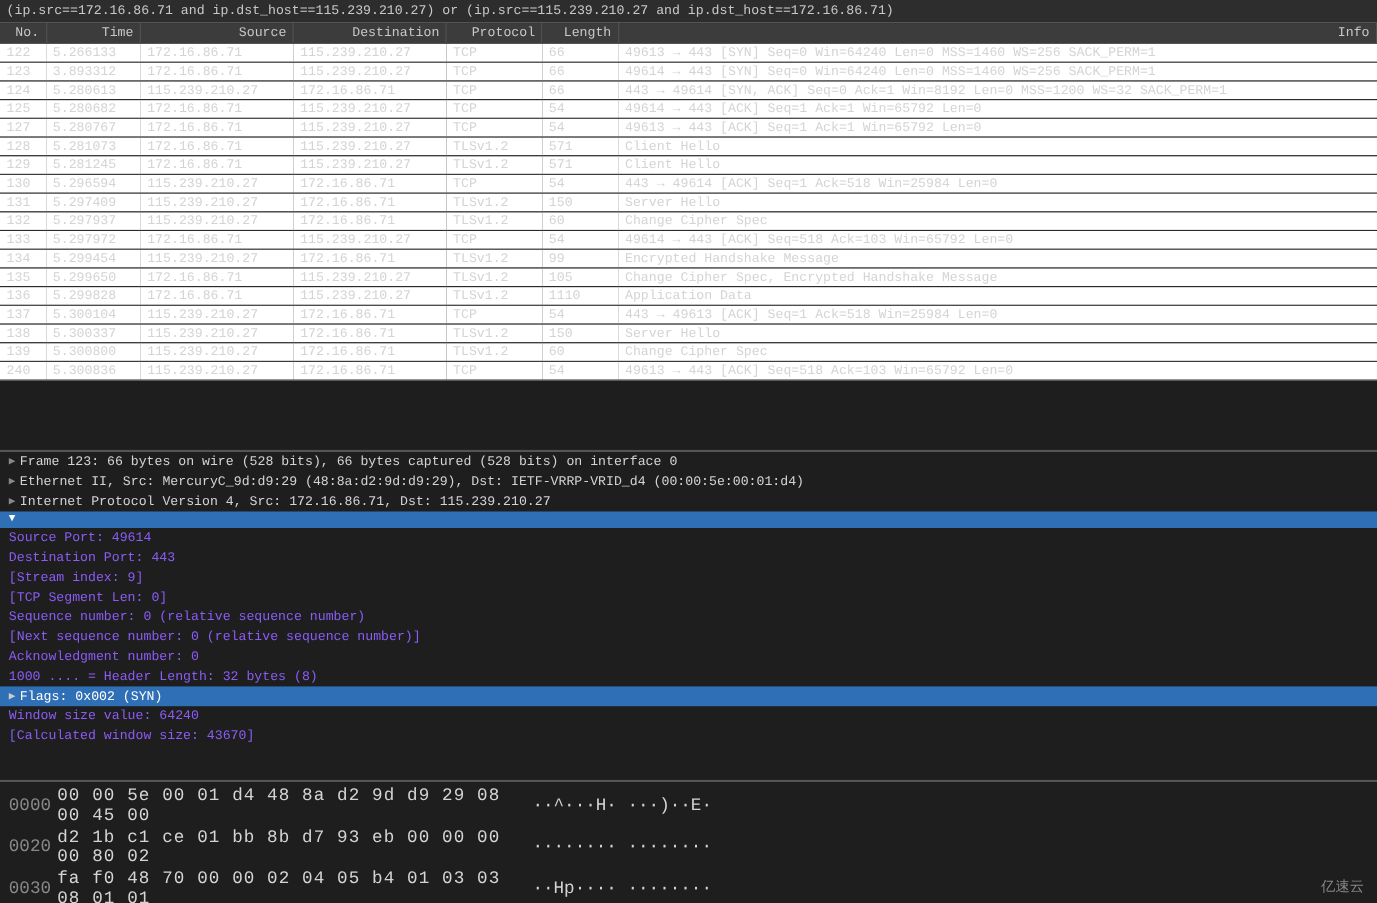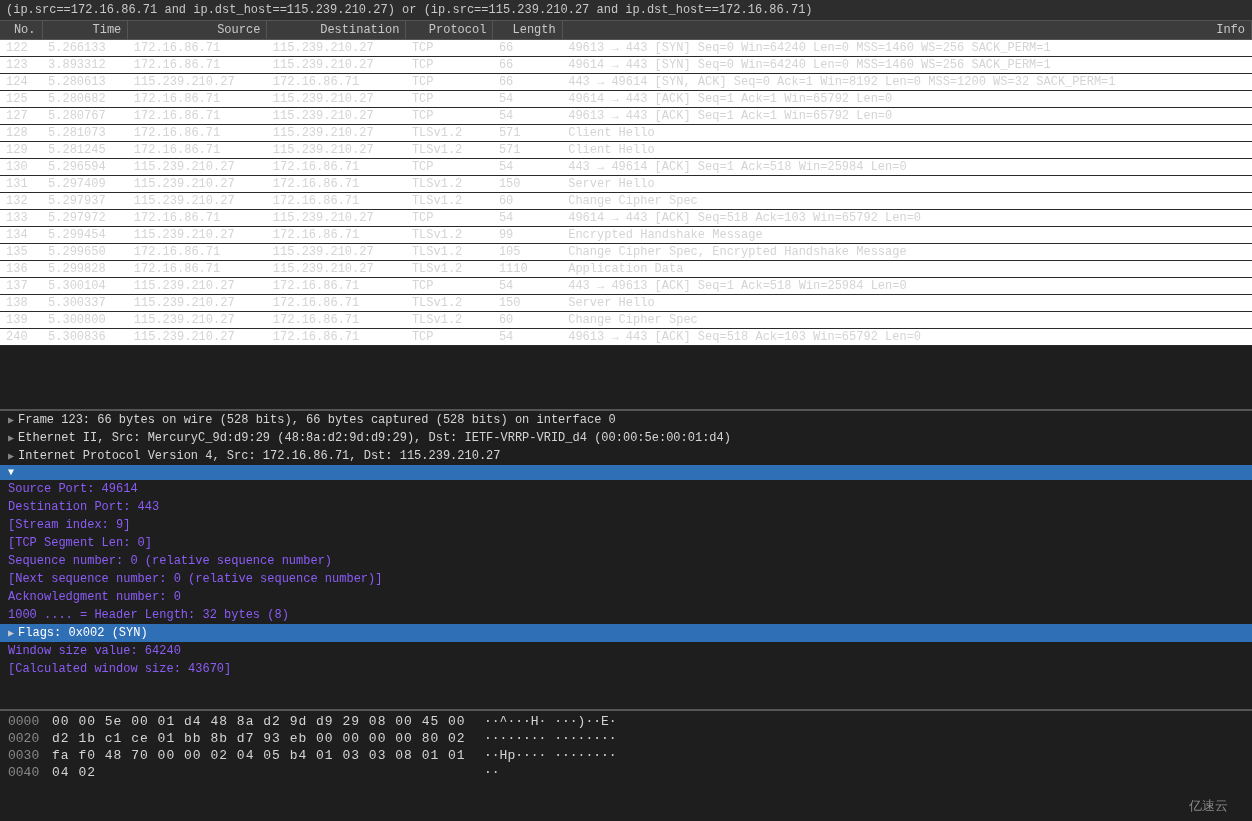--- a/index.html
+++ b/index.html
@@ -96,33 +96,33 @@
       height: 131px;
       background: #1e1e1e;
       overflow: hidden;
       padding: 2px 0;
     }
 
     .hex-row {
       display: flex;
       align-items: center;
       padding: 1px 8px;
-      font-size: 13px;
+      font-size: 16px;
       gap: 12px;
     }
 
     .hex-offset { color: #888; width: 32px; }
     .hex-bytes { color: #d4d4d4; width: 420px; letter-spacing: 1px; }
     .hex-ascii { color: #d4d4d4; }
 
     
     #watermark {
       position: absolute;
       bottom: 6px;
-      right: 24px;
+      right: 12px;
       font-size: 13px;
       color: #888;
       font-family: sans-serif;
     }
   </style>
 </head>
 <body>
 
 <div id="filter-bar">
   <span>(ip.src==172.16.86.71 and ip.dst_host==115.239.210.27) or (ip.src==115.239.210.27 and ip.dst_host==172.16.86.71)</span>

